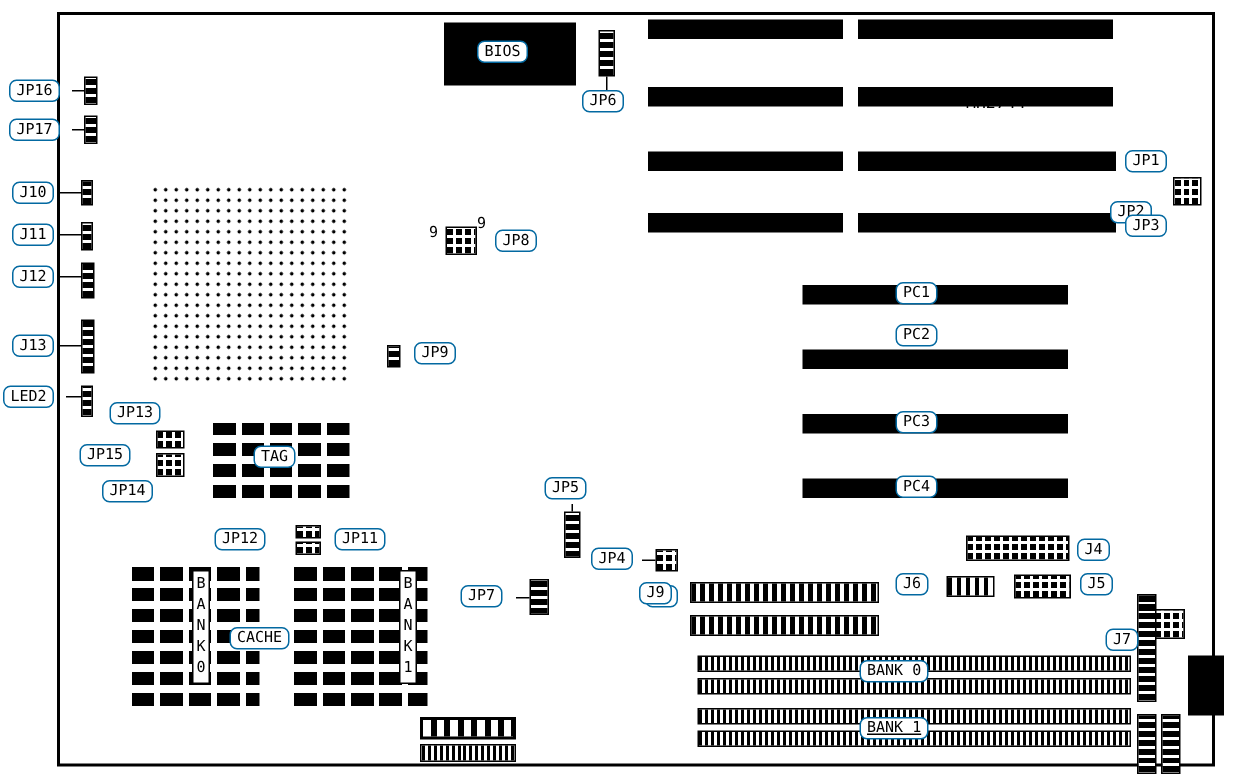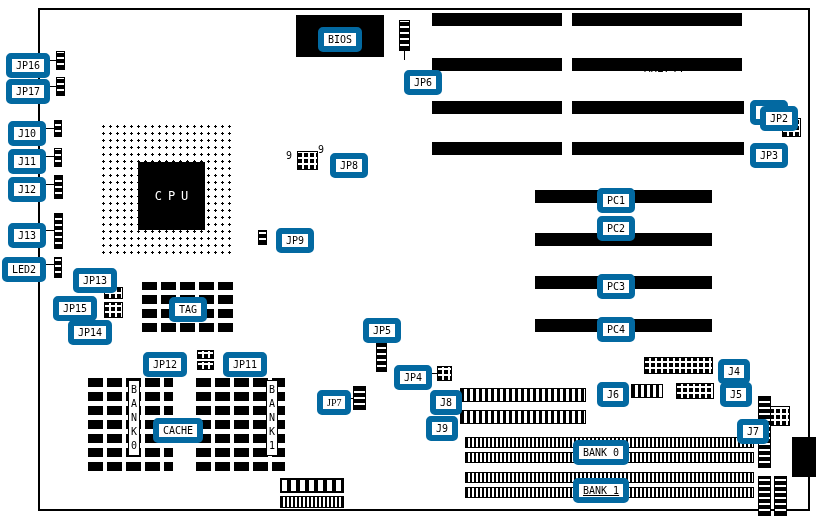--- a/index.html
+++ b/index.html
@@ -1,21 +1,21 @@
 <!DOCTYPE html>
 <html><head>
 <meta charset="utf-8">
 <style>
   * { margin:0; padding:0; box-sizing:border-box; }
   html,body { background:#fff; }
   body { font-family:"DejaVu Sans Mono", monospace; color:#000; }
   .stage { position:relative; width:824px; height:520px; background:#fff; overflow:hidden; }
   .board { position:absolute; left:38px; top:8px; width:772px; height:503px; border:2px solid #000; background:#fff; z-index:0; }
   .slot  { position:absolute; background:#000; z-index:2; }
-  .label-box { position:absolute; background:#fff; border:6px solid #0369a1; border-radius:5px;
+  .label-box { position:absolute; background:#fff; border:1px solid #0369a1; border-radius:5px;
                font-size:10px; line-height:13px; padding:0 4px; white-space:nowrap; z-index:6; }
   .txt { position:absolute; font-size:10px; z-index:6; }
   .pins-v { position:absolute; border:1px solid #000;
             background:repeating-linear-gradient(0deg,#000 0 4px,#fff 4px 6px); z-index:4; }
   .hatch-fine { position:absolute; border:1px solid #000;
             background:repeating-linear-gradient(90deg,#000 0 2px,#fff 2px 4px); z-index:3; }
   .hatch-med { position:absolute; border:1px solid #000;
             background:repeating-linear-gradient(90deg,#000 0 3px,#fff 3px 6px); z-index:3; }
   .pin-grid { position:absolute; border:1px solid #000;
             background-image:repeating-linear-gradient(0deg, transparent 0 4px, #fff 4px 6px),
@@ -65,42 +65,41 @@
 
   <div class="label-box" style="left:8px; top:223px;">J13</div>
   <div class="leader" style="left:40px; top:230px; width:14px; height:1px;"></div>
   <div class="pins-v" style="left:54px; top:213px; width:9px; height:36px;"></div>
 
   <div class="label-box" style="left:2px; top:257px;">LED2</div>
   <div class="leader" style="left:44px; top:264px; width:10px; height:1px;"></div>
   <div class="pins-v" style="left:54px; top:257px; width:8px; height:21px;"></div>
 
   <div class="dots" style="left:100px; top:123px; width:132px; height:132px;"></div>
-  <div class="cpu-core" style="left:138px; top:162px; width:67px; height:68px;">CPU</div>
 
   <div class="bios-chip" style="left:296px; top:15px; width:88px; height:42px;"></div>
   <div class="label-box" style="left:318px; top:27px;">BIOS</div>
 
   <div class="pins-v" style="left:399px; top:20px; width:11px; height:31px;"></div>
   <div class="leader" style="left:404px; top:51px; width:1px; height:9px;"></div>
-  <div class="label-box" style="left:404px; top:60px;margin-top:10px;">JP6</div>
+  <div class="label-box" style="left:388px; top:60px;">JP6</div>
 
   <div class="slot" style="left:432px; top:13px;  width:130px; height:13px;"></div>
   <div class="slot" style="left:572px; top:13px;  width:170px; height:13px;"></div>
   <div class="slot" style="left:432px; top:58px;  width:130px; height:13px;"></div>
   <div class="slot" style="left:572px; top:58px;  width:170px; height:13px;"></div>
   <div class="slot" style="left:432px; top:101px; width:130px; height:13px;"></div>
   <div class="slot" style="left:572px; top:101px; width:172px; height:13px;"></div>
   <div class="slot" style="left:432px; top:142px; width:130px; height:13px;"></div>
   <div class="slot" style="left:572px; top:142px; width:172px; height:13px;"></div>
 
   <div class="txt" style="left:644px; top:34px; font-size:11px;margin-top:28px;">MH2744</div>
 
   <div class="label-box" style="left:750px; top:100px;">JP1</div>
-  <div class="label-box" style="left:740px; top:106px;margin-left:20px;">JP2</div>
+  <div class="label-box" style="left:740px; top:134px;">JP2</div>
   <div class="pin-grid" style="left:782px; top:118px; width:19px; height:19px;"></div>
   <div class="label-box" style="left:750px; top:143px;">JP3</div>
 
   <div class="txt" style="left:286px; top:150px;">9</div>
   <div class="pin-grid" style="left:297px; top:151px; width:21px; height:19px;"></div>
   <div class="txt" style="left:318px; top:144px;">9</div>
   <div class="label-box" style="left:330px; top:153px;">JP8</div>
 
   <div class="pins-v" style="left:258px; top:230px; width:9px; height:15px;"></div>
   <div class="label-box" style="left:276px; top:228px;">JP9</div>
@@ -135,27 +134,27 @@
   <div class="label-box" style="left:153px; top:418px;">CACHE</div>
 
   <div class="label-box" style="left:363px; top:318px;">JP5</div>
   <div class="leader" style="left:381px; top:336px; width:1px; height:5px;"></div>
   <div class="pins-v" style="left:376px; top:341px; width:11px; height:31px;"></div>
 
   <div class="label-box" style="left:394px; top:365px;">JP4</div>
   <div class="leader" style="left:428px; top:373px; width:9px; height:1px;"></div>
   <div class="pin-grid" style="left:437px; top:366px; width:15px; height:15px;"></div>
 
-  <div class="label-box" style="left:317px; top:390px;font-family:Liberation Serif, serif;">JP7</div>
+  <div class="label-box" style="left:307px; top:390px;">JP7</div>
   <div class="leader" style="left:344px; top:398px; width:9px; height:1px;"></div>
   <div class="pins-v" style="left:353px; top:386px; width:13px; height:24px;"></div>
 
   <div class="label-box" style="left:430px; top:390px;">J8</div>
   <div class="hatch-med" style="left:460px; top:388px; width:126px; height:14px;"></div>
-  <div class="label-box" style="left:426px; top:416px;">J9</div>
+  <div class="label-box" style="left:426px; top:388px;">J9</div>
   <div class="hatch-med" style="left:460px; top:410px; width:126px; height:14px;"></div>
 
   <div class="pin-grid" style="left:644px; top:357px; width:69px; height:17px;"></div>
   <div class="label-box" style="left:718px; top:359px;">J4</div>
   <div class="label-box" style="left:597px; top:382px;">J6</div>
   <div class="hatch-med" style="left:631px; top:384px; width:32px; height:14px;"></div>
   <div class="pin-grid" style="left:676px; top:383px; width:38px; height:16px;"></div>
   <div class="label-box" style="left:720px; top:382px;">J5</div>
   <div class="label-box" style="left:737px; top:408px;margin-top:11px;">J7</div>
   <div class="pin-grid" style="left:769px; top:406px; width:21px; height:20px;"></div>

